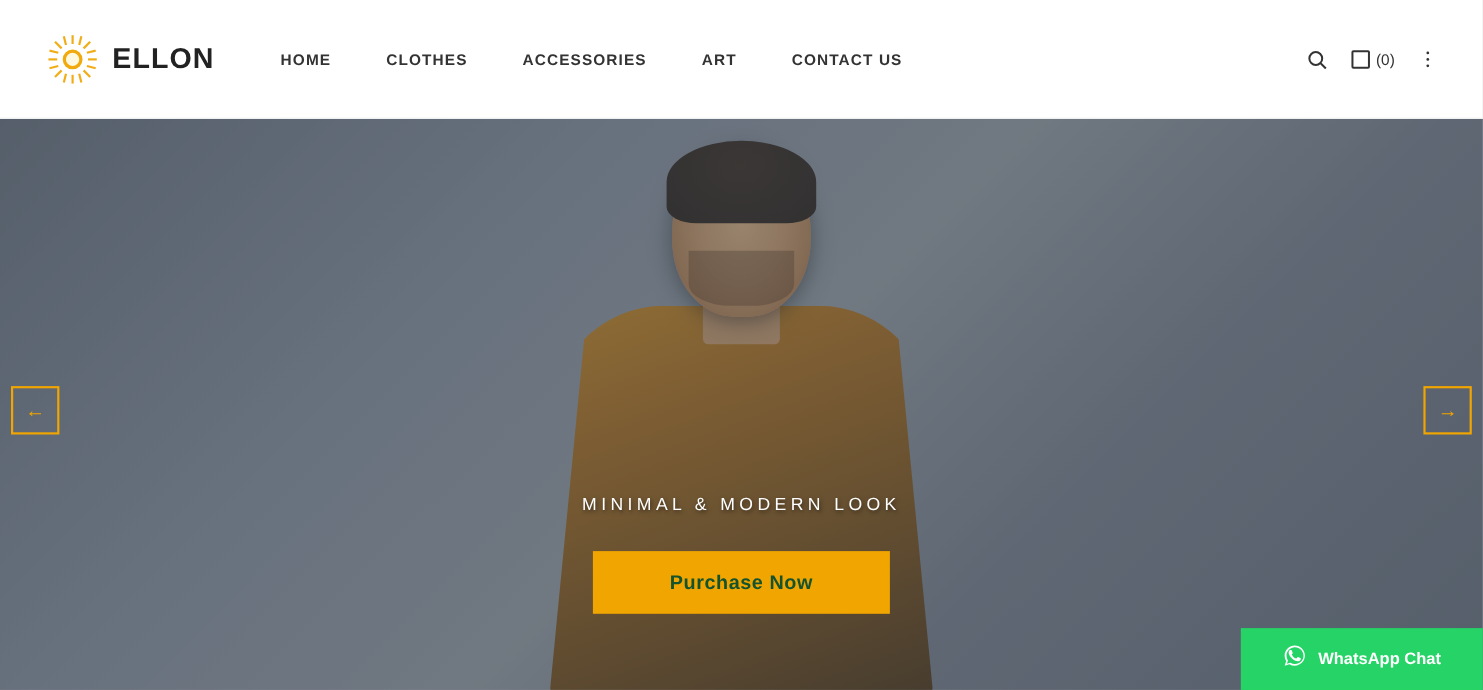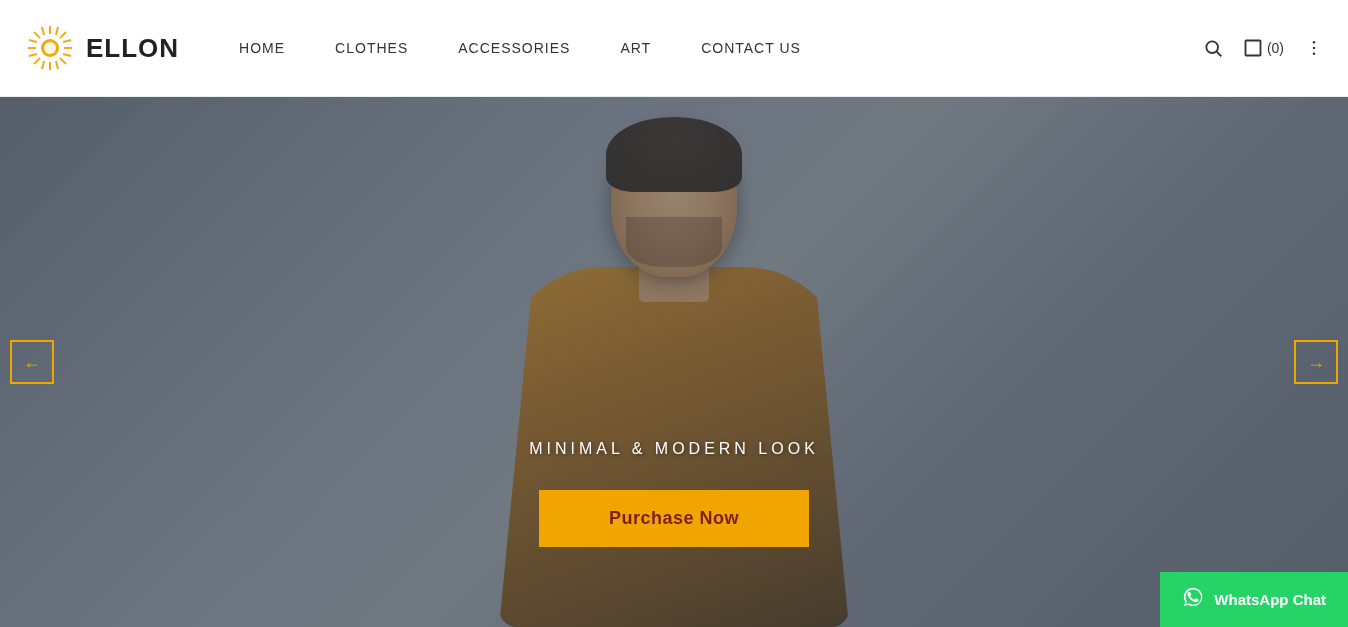--- a/index.html
+++ b/index.html
@@ -2,24 +2,24 @@
 <html><head>
   <meta charset="utf-8">
   <style>
     * { margin: 0; padding: 0; box-sizing: border-box; }
     body { font-family: 'Segoe UI', Arial, sans-serif; width: 1348px; height: 627px; overflow: hidden; }
 
     
     .header {
       display: flex;
       align-items: center;
-      height: 97px;
+      height: 108px;
       background: #fff;
       border-bottom: 1px solid #eee;
-      padding: 0 24px;
+      padding: 0 40px;
       position: relative;
       z-index: 10;
     }
     .logo-area {
       display: flex;
       align-items: center;
       gap: 10px;
       margin-right: 60px;
       text-decoration: none;
     }
@@ -30,21 +30,21 @@
       letter-spacing: 1px;
     }
     .nav {
       display: flex;
       align-items: center;
       gap: 50px;
       flex: 1;
     }
     .nav-item {
       font-size: 14px;
-      font-weight: 400;
+      font-weight: 700;
       color: #333;
       letter-spacing: 1px;
       cursor: pointer;
       text-transform: uppercase;
       text-decoration: none;
     }
     .header-icons {
       display: flex;
       align-items: center;
       gap: 20px;
@@ -115,21 +115,21 @@
     .hero-subtitle {
       font-size: 16px;
       font-weight: 400;
       letter-spacing: 4px;
       margin-bottom: 32px;
       text-shadow: 1px 1px 4px rgba(0,0,0,0.5);
     }
     .purchase-btn {
       display: inline-block;
       background: #f0a500;
-      color: #7f1d1d;
+      color: #14532d;
       font-size: 18px;
       font-weight: 700;
       padding: 18px 70px;
       border: none;
       cursor: pointer;
       letter-spacing: 0.5px;
       text-decoration: none;
     }
 
     
@@ -155,21 +155,21 @@
     
     .whatsapp-btn {
       position: fixed;
       bottom: 0;
       right: 0;
       background: #25d366;
       color: #fff;
       display: flex;
       align-items: center;
       gap: 10px;
-      padding: 14px 22px;
+      padding: 14px 38px;
       font-size: 15px;
       font-weight: 600;
       cursor: pointer;
       border: none;
       z-index: 100;
     }
     .whatsapp-icon {
       font-size: 20px;
     }
 

